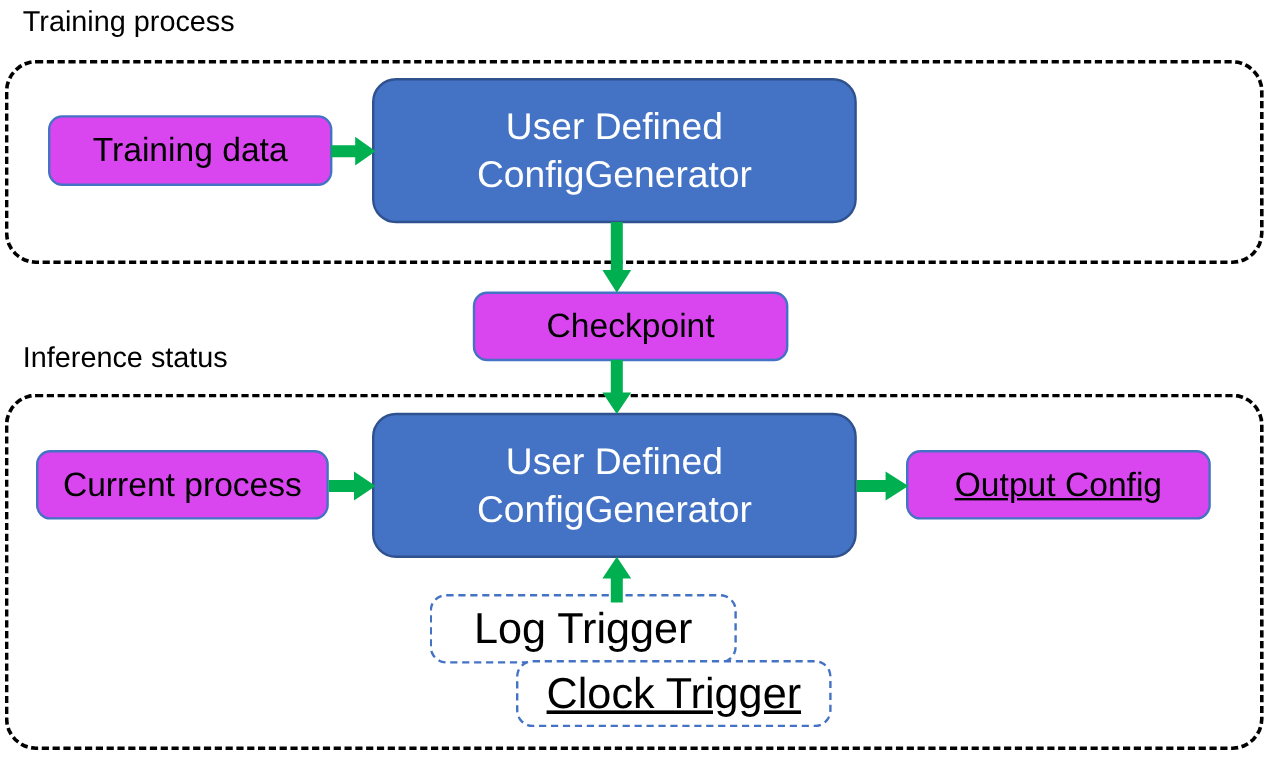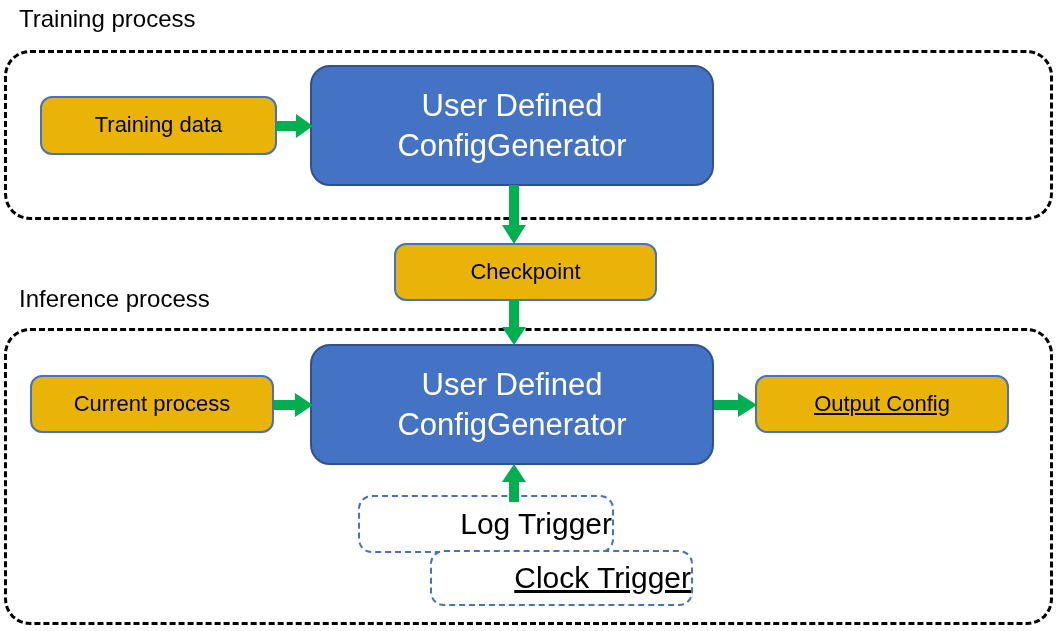--- a/index.html
+++ b/index.html
@@ -38,28 +38,28 @@
     box-sizing: border-box;
     background: transparent;
   }
   #container-training { left: 4px;  top: 50px;  width: 1049px; height: 170px; }
   #container-inference{ left: 4px;  top: 328px; width: 1049px; height: 297px; }
 
   
   .node-plain {
     position: absolute;
     box-sizing: border-box;
-    background: #eab308;
+    background: #d946ef;
     border: 2.2px solid #4472C4;
     border-radius: 12px;
     display: flex;
     align-items: center;
     justify-content: center;
     color: #000000;
-    font-size: 22px;
+    font-size: 28px;
     line-height: 1.1;
     white-space: nowrap;
   }
   #node-training-data { left: 40px;  top: 96px;  width: 237px; height: 59px; }
   #node-checkpoint    { left: 394px; top: 243px; width: 263px; height: 58px; }
   #node-current-status{ left: 30px;  top: 375px; width: 244px; height: 58px; }
   #node-output-config { left: 755px; top: 375px; width: 254px; height: 58px; text-decoration: underline; }
 
   
   .node-filled {
@@ -82,23 +82,23 @@
 
   
   .node-trigger {
     position: absolute;
     box-sizing: border-box;
     background: #ffffff;
     border: 2.4px dashed #4472C4;
     border-radius: 14px;
     display: flex;
     align-items: center;
-    justify-content: flex-end;
+    justify-content: center;
     color: #000000;
-    font-size: 30px;
+    font-size: 36px;
     white-space: nowrap;
   }
   #node-log-trigger   { left: 358px; top: 495px; width: 256px; height: 58px; z-index: 4; }
   #node-clock-trigger { left: 430px; top: 550px; width: 263px; height: 56px; z-index: 5; text-decoration: underline; }
 
   
   .arrow {
     position: absolute;
     z-index: 6;
   }
@@ -111,21 +111,21 @@
   #arrow-generator-to-output        { left: 714px; top: 391px; }
   #arrow-triggers-to-generator      { left: 500px; top: 464px; }
 </style>
 </head>
 <body>
 
 <div id="canvas">
 
   <div class="section-caption" id="caption-training">Training process</div>
 
-  <div class="section-caption" id="caption-inference">Inference process</div>
+  <div class="section-caption" id="caption-inference">Inference status</div>
 
   <div class="process-container" id="container-training"></div>
 
   <div class="node-plain" id="node-training-data">
     <span>Training data</span>
   </div>
 
   <div class="node-filled" id="node-generator-training">
     <span>User Defined</span>
     <span>ConfigGenerator</span>

